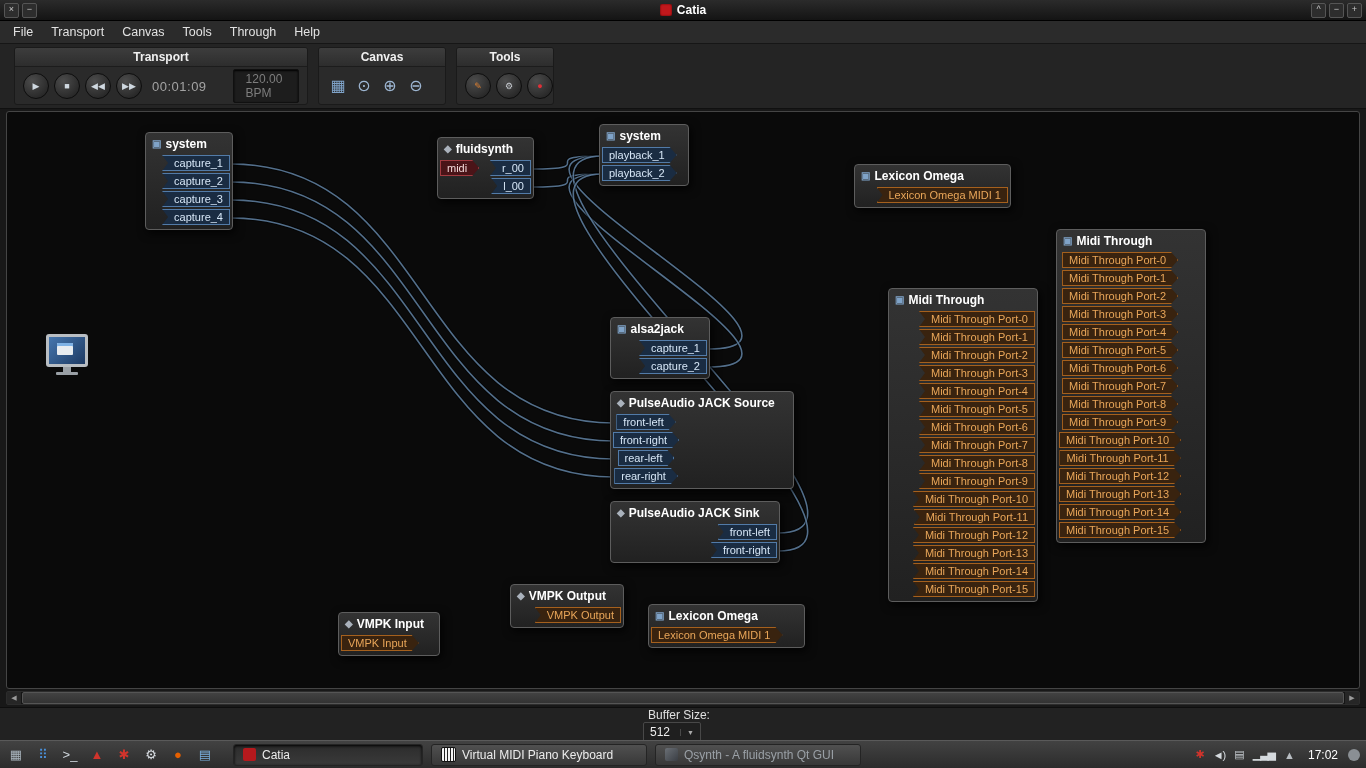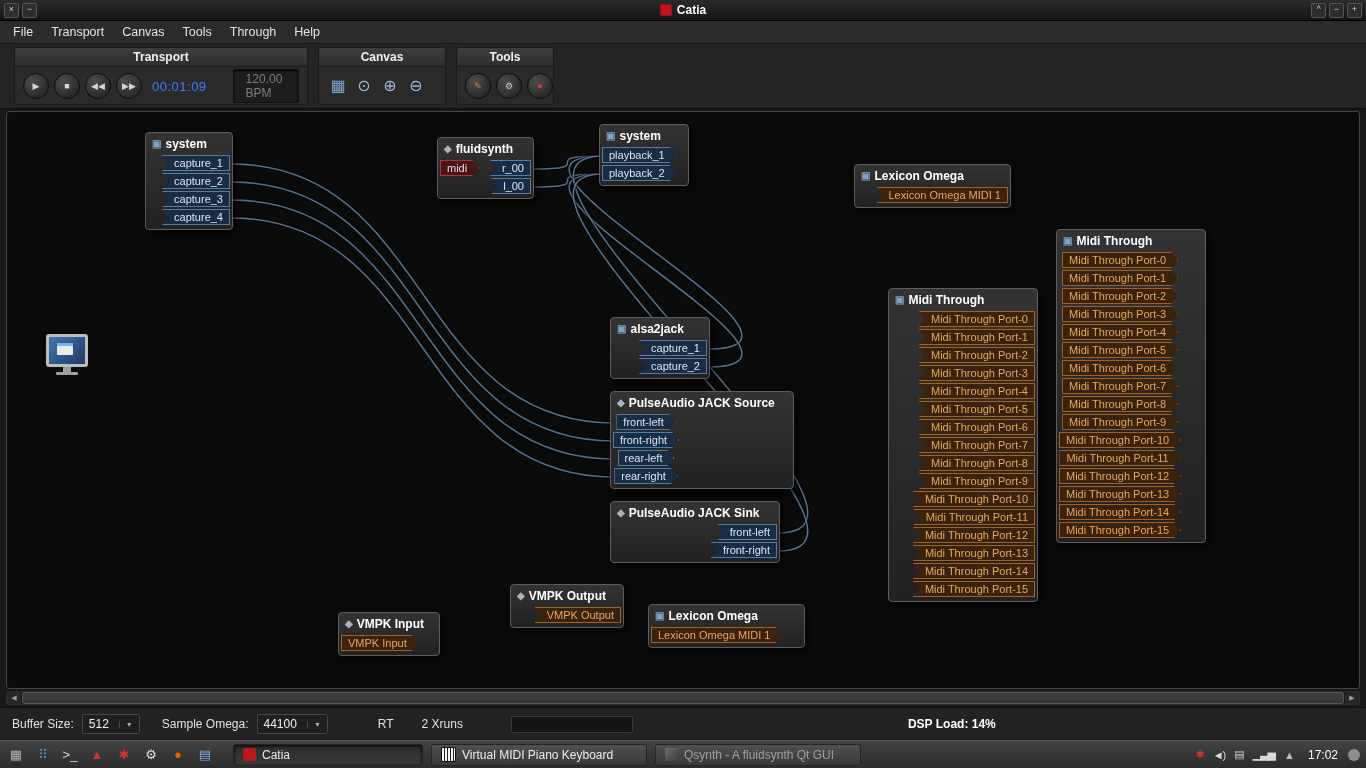--- a/index.html
+++ b/index.html
@@ -28,21 +28,21 @@
     border-bottom:1px solid #101010;}
   .tgroup{background:#2a2a2a;border:1px solid #1a1a1a;border-radius:3px;display:flex;
     flex-direction:column;overflow:hidden;}
   .tgroup-h{background:linear-gradient(180deg,#3d3d3d,#2d2d2d);font-weight:bold;font-size:12px;
     color:#f0f0f0;text-align:center;padding:2px 0;border-bottom:1px solid #1c1c1c;}
   .tgroup-b{flex:1;display:flex;align-items:center;gap:6px;padding:2px 8px;}
   .tbtn{display:inline-flex;align-items:center;justify-content:center;color:#cfd8e0;cursor:default;}
   .tbtn.round{width:24px;height:24px;border-radius:50%;border:1px solid #0d0d0d;
     background:radial-gradient(circle at 35% 30%,#4c4c4c,#1d1d1d);font-size:9px;}
   .tbtn.flat{width:22px;height:22px;border-radius:3px;font-size:16px;color:#9db6d2;}
-  .time{font-size:13px;color:#3b82f6;margin-left:4px;letter-spacing:.5px;}
+  .time{font-size:13px;color:#a3a3a3;margin-left:4px;letter-spacing:.5px;}
   .bpm{background:#1d1d1d;border:1px solid #101010;box-shadow:inset 0 1px 2px #000;
     border-radius:2px;color:#7d7d7d;font-size:12px;padding:2px 12px;margin-left:20px;}
 
   
   .canvas{flex:1;margin:2px 6px 0 6px;background:#0a0a0a;border:1px solid #454545;
     border-radius:3px;position:relative;overflow:hidden;}
   #cables{position:absolute;left:0;top:0;z-index:1;}
   .cable{fill:none;stroke:var(--cable,#6d93b8);stroke-width:1.6;opacity:.75;}
   .cable-shadow{fill:none;stroke:#000;stroke-width:3.5;opacity:.55;}
 
@@ -80,21 +80,21 @@
   
   .hscroll{height:12px;margin:2px 6px;background:#151515;border:1px solid #2c2c2c;
     border-radius:2px;display:flex;align-items:stretch;}
   .sb-btn{width:14px;font-size:7px;color:#9a9a9a;display:flex;align-items:center;
     justify-content:center;background:#262626;}
   .sb-thumb{flex:1;background:linear-gradient(180deg,#424242,#333);border:1px solid #555;
     border-radius:2px;margin:0 1px;}
 
   
   .statusbar{height:32px;background:#222;border-top:1px solid #0e0e0e;display:flex;
-    align-items:center;font-size:12px;color:#e0e0e0;padding:0 12px;}
+    align-items:center;font-size:12px;color:#e0e0e0;padding:0 12px;flex-direction:column;}
   .sb-label{margin-right:8px;white-space:nowrap;}
   .select{display:inline-flex;align-items:center;gap:10px;background:#1f1f1f;
     border:1px solid #484848;border-radius:2px;padding:2px 6px;margin-right:22px;color:#eee;}
   .select .arrow{font-size:7px;color:#aaa;border-left:1px solid #484848;padding-left:6px;}
   .rt{margin-left:28px;margin-right:28px;}
   .progress{width:120px;height:15px;background:#141414;border:1px solid #3a3a3a;
     border-radius:2px;margin-left:40px;}
   .dsp{font-weight:bold;color:#fff;margin-left:275px;white-space:nowrap;}
 
   

